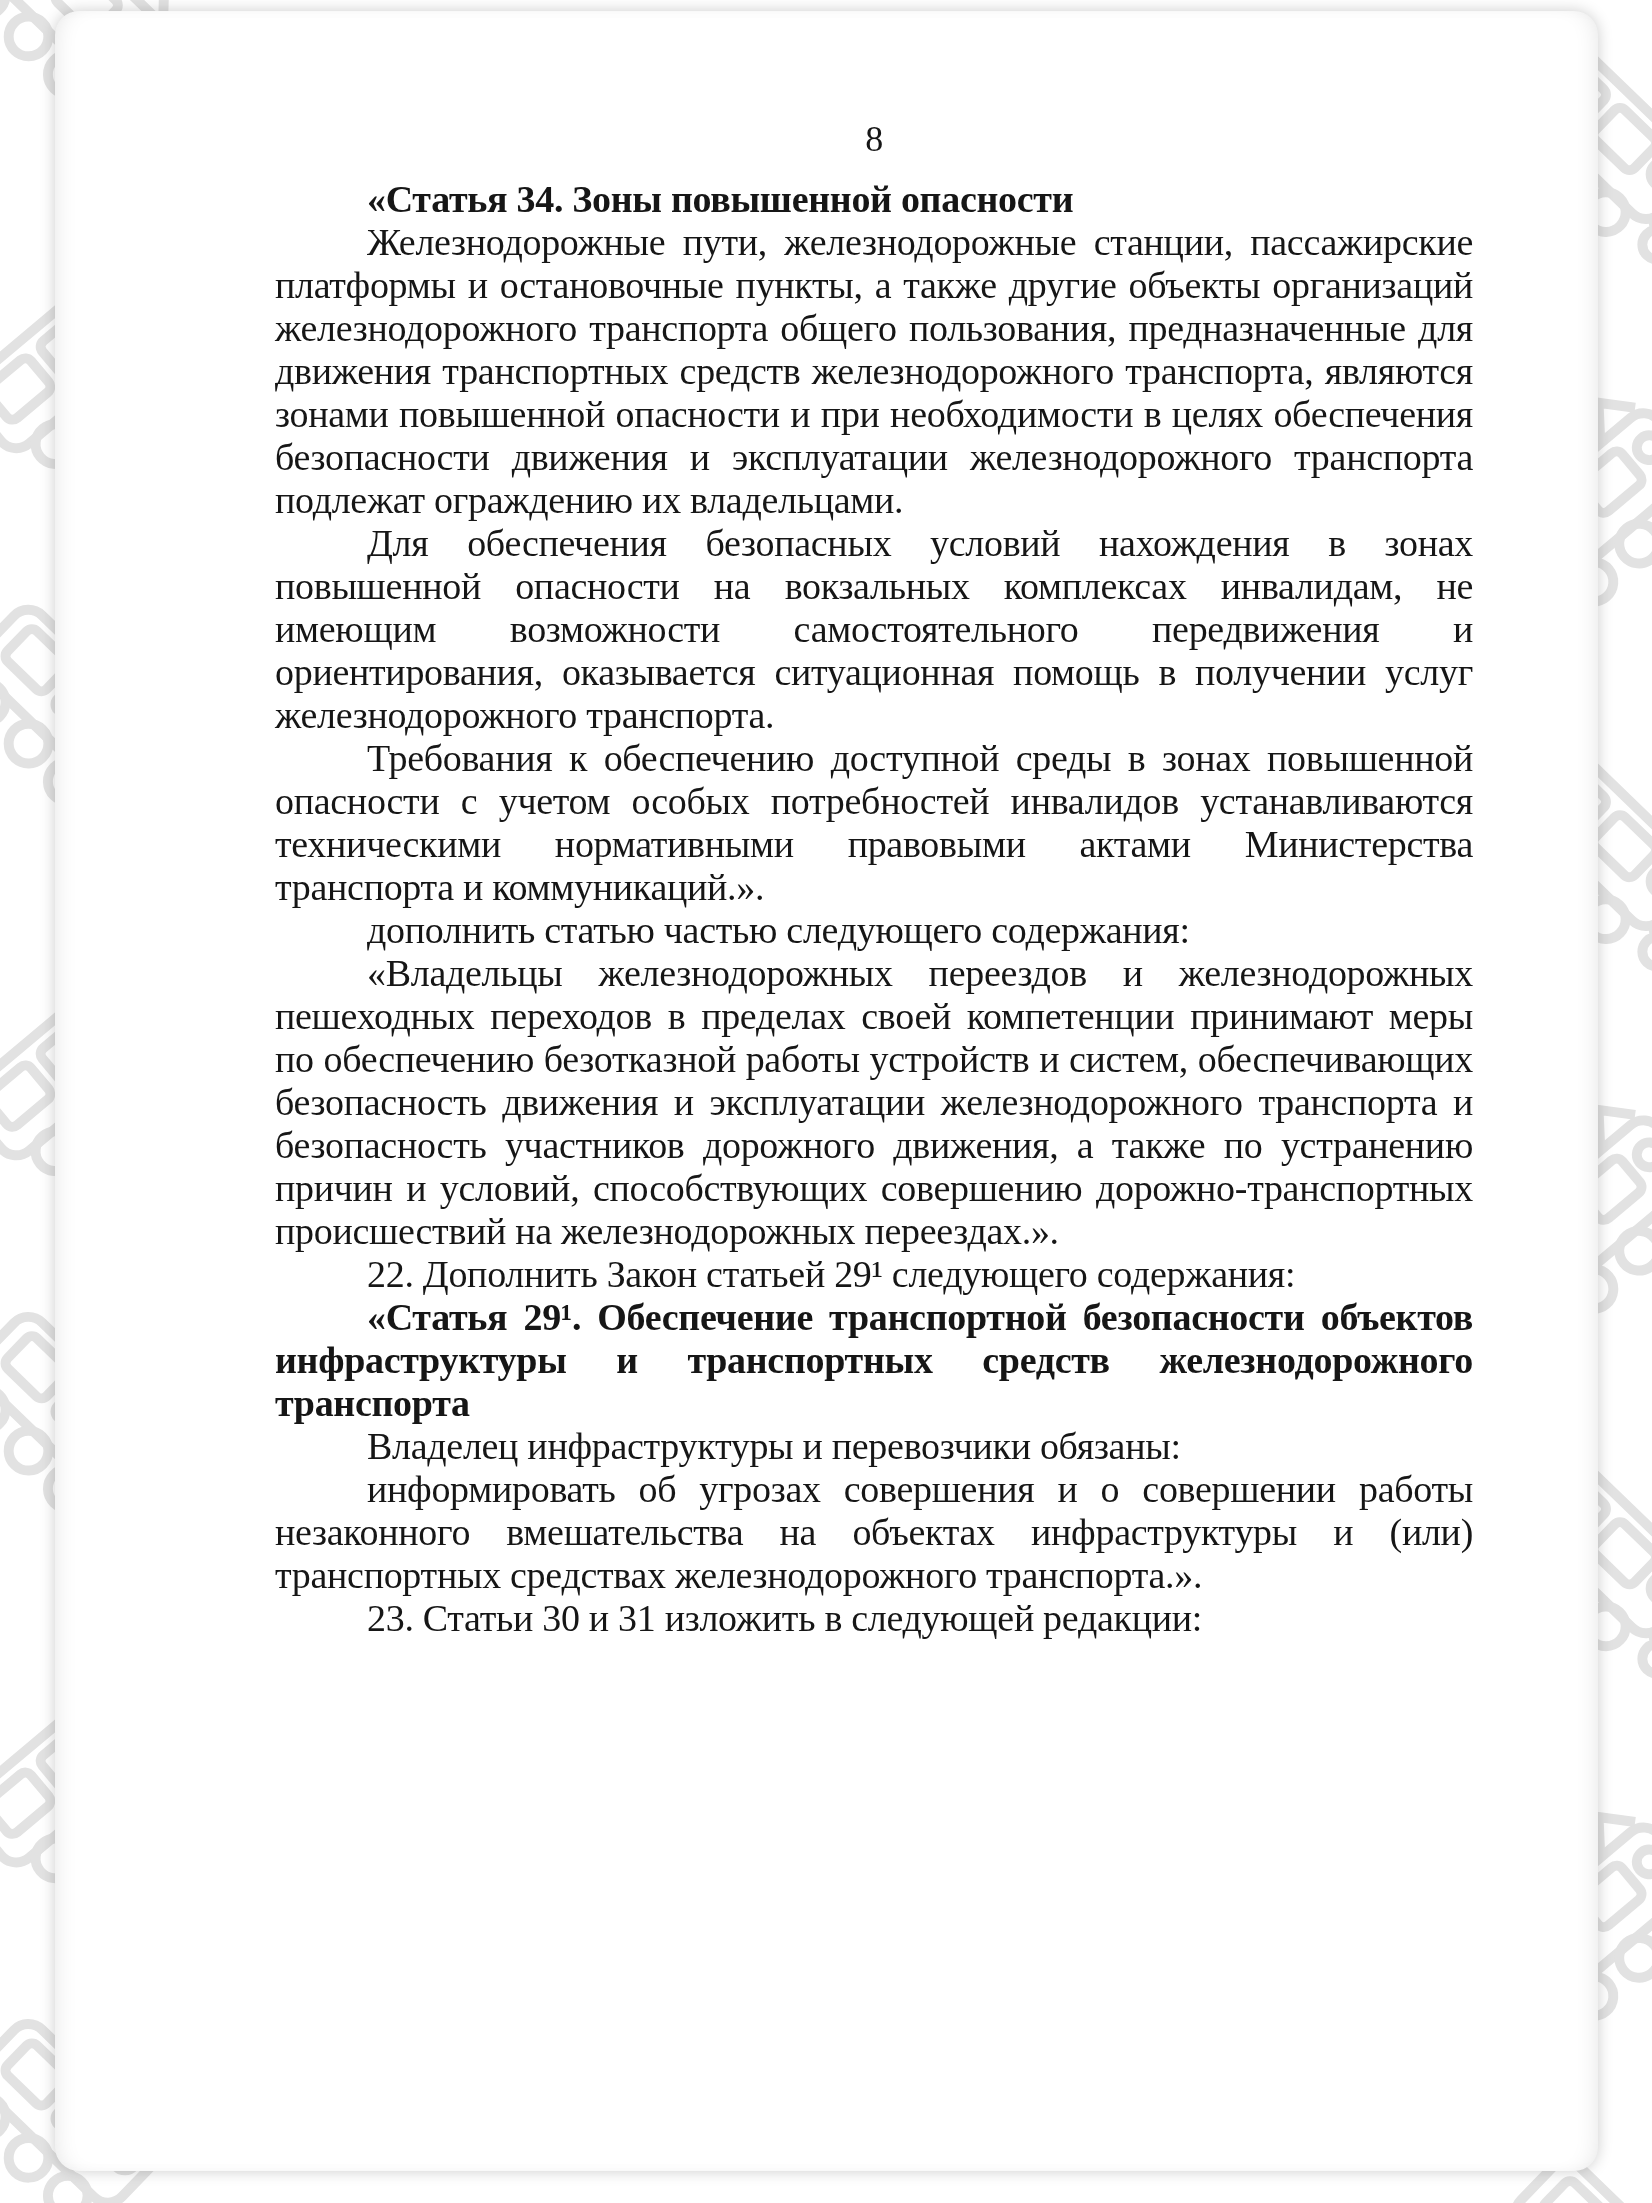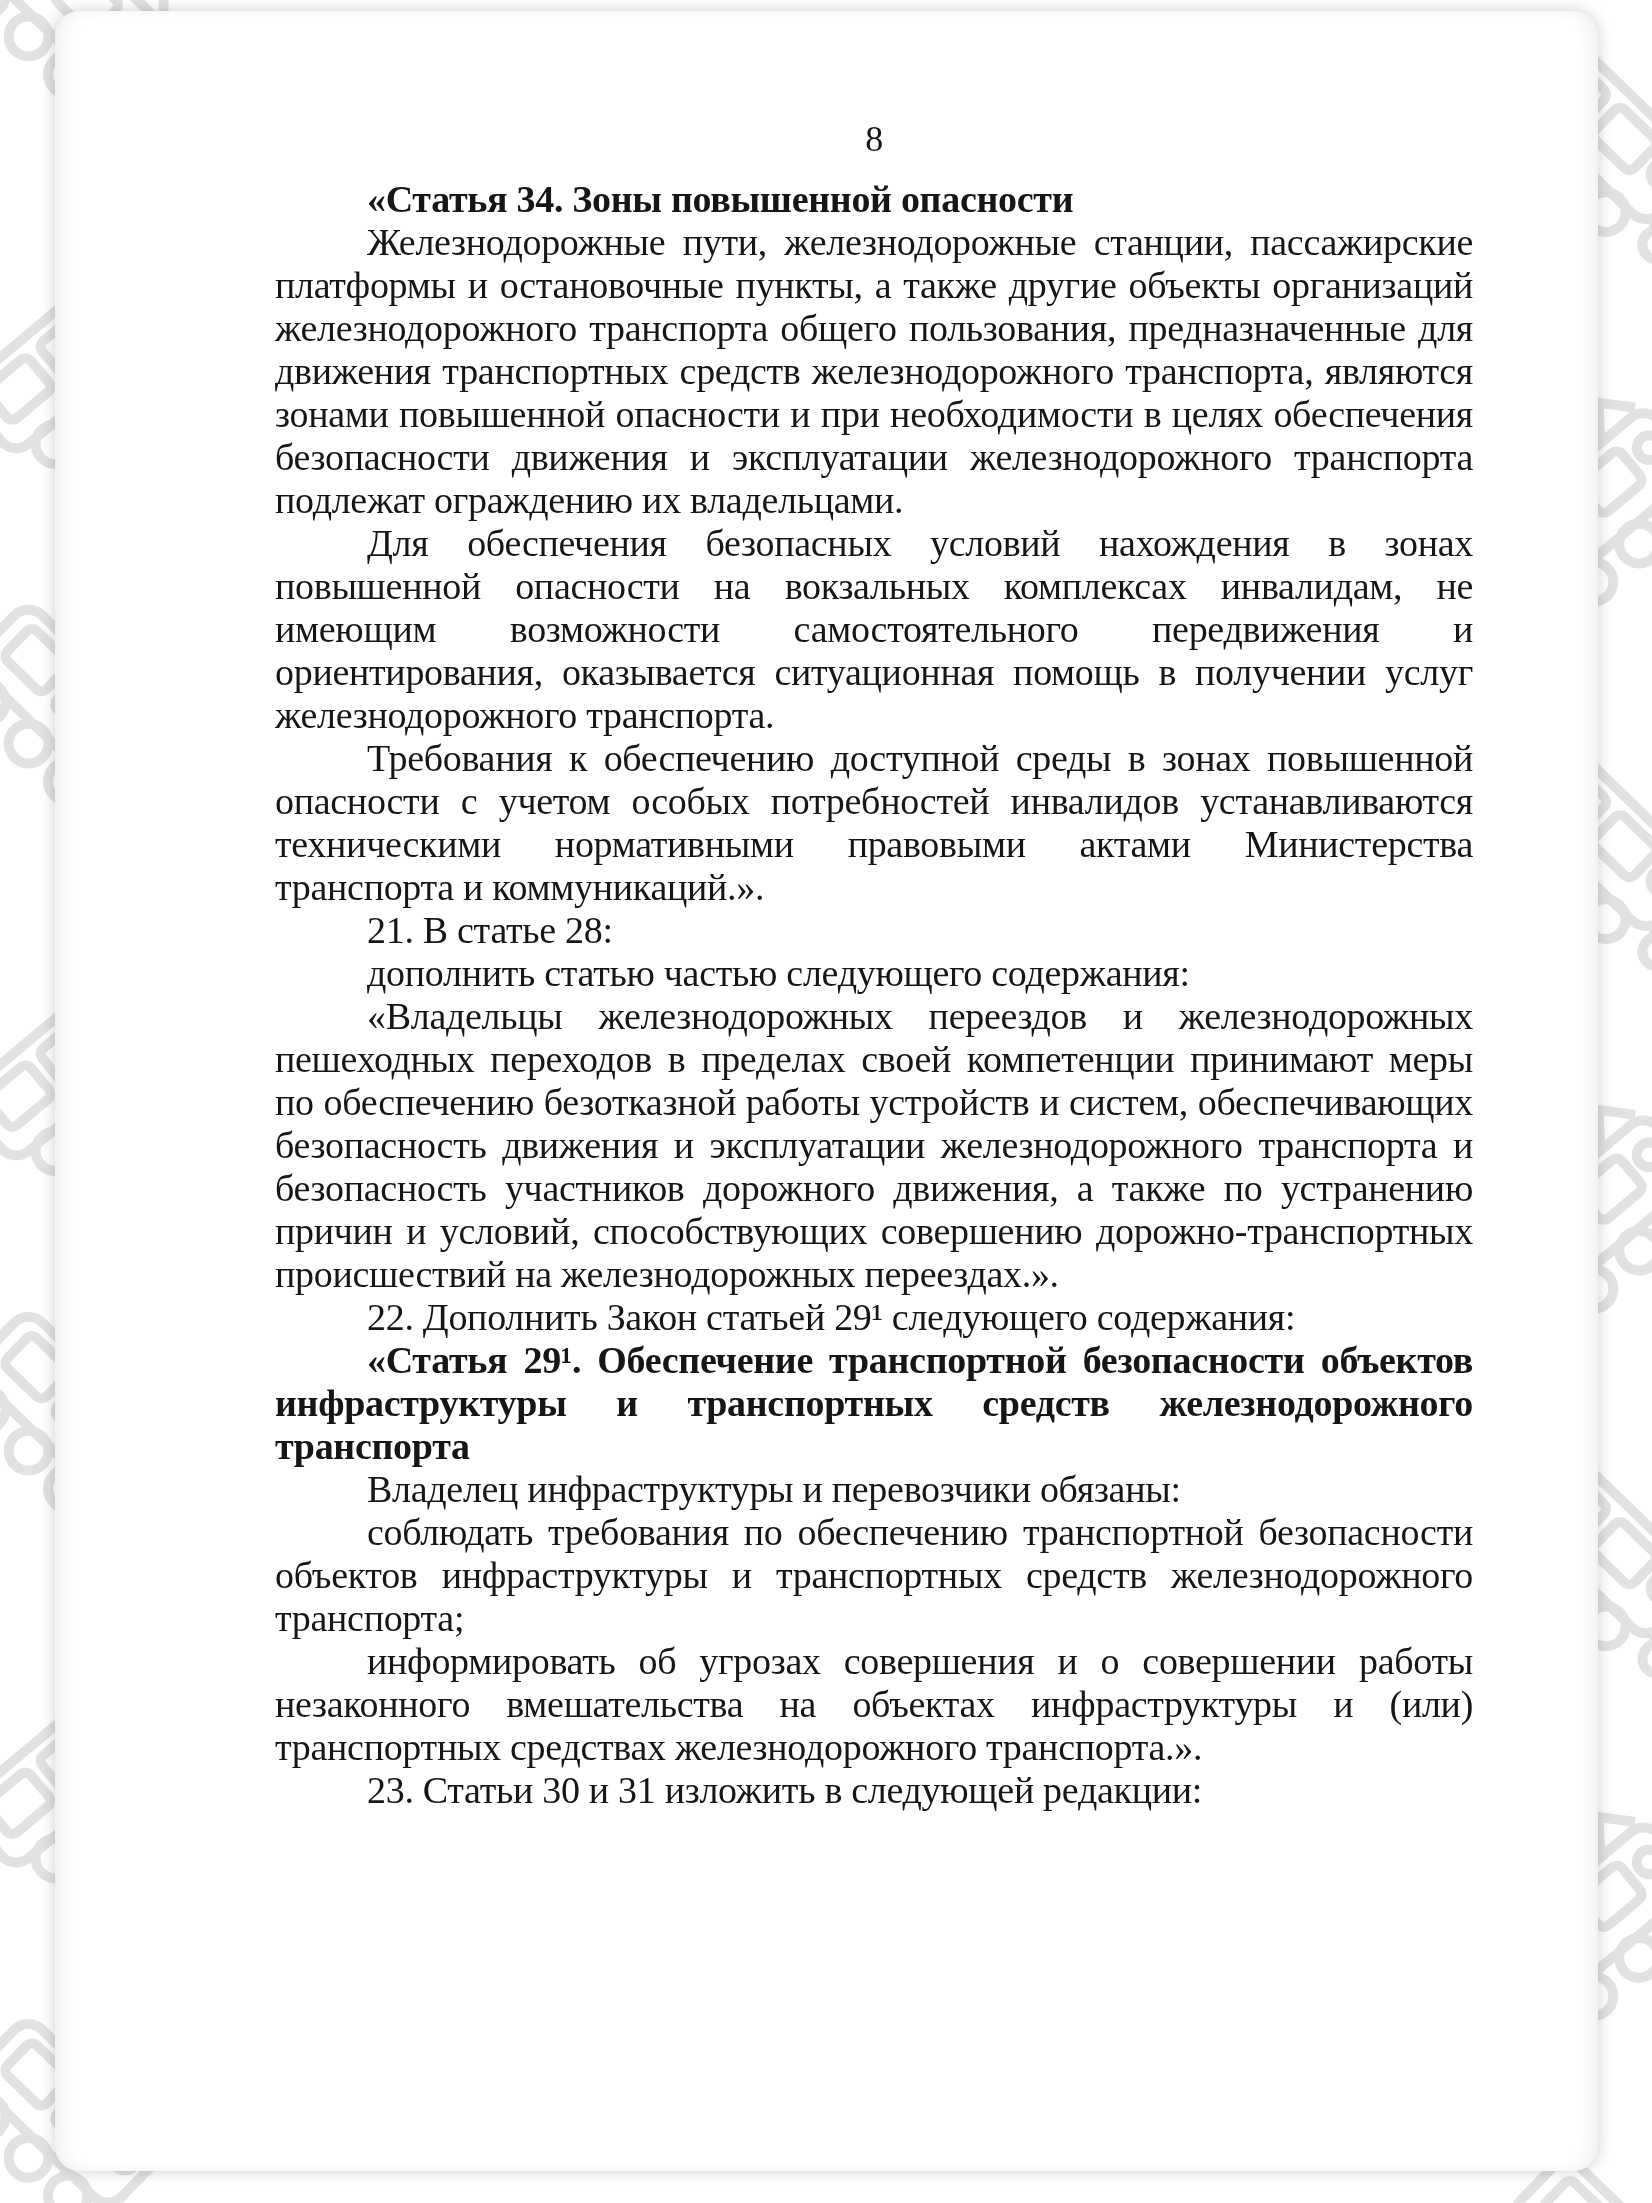--- a/index.html
+++ b/index.html
@@ -87,25 +87,23 @@
     </svg>
 
   <div class="sheet">
     <div class="text-col">
       <div class="page-number">8</div>
 
       <p class="bold">«Статья 34. Зоны повышенной опасности</p>
       <p>Железнодорожные пути, железнодорожные станции, пассажирские платформы и остановочные пункты, а также другие объекты организаций железнодорожного транспорта общего пользования, предназначенные для движения транспортных средств железнодорожного транспорта, являются зонами повышенной опасности и при необходимости в целях обеспечения безопасности движения и эксплуатации железнодорожного транспорта подлежат ограждению их владельцами.</p>
       <p>Для обеспечения безопасных условий нахождения в зонах повышенной опасности на вокзальных комплексах инвалидам, не имеющим возможности самостоятельного передвижения и ориентирования, оказывается ситуационная помощь в получении услуг железнодорожного транспорта.</p>
       <p>Требования к обеспечению доступной среды в зонах повышенной опасности с учетом особых потребностей инвалидов устанавливаются техническими нормативными правовыми актами Министерства транспорта и коммуникаций.».</p>
-      <p>21. В статье 28:</p>
       <p>дополнить статью частью следующего содержания:</p>
       <p>«Владельцы железнодорожных переездов и железнодорожных пешеходных переходов в пределах своей компетенции принимают меры по обеспечению безотказной работы устройств и систем, обеспечивающих безопасность движения и эксплуатации железнодорожного транспорта и безопасность участников дорожного движения, а также по устранению причин и условий, способствующих совершению дорожно-транспортных происшествий на железнодорожных переездах.».</p>
       <p>22. Дополнить Закон статьей 29¹ следующего содержания:</p>
       <p class="bold">«Статья 29¹. Обеспечение транспортной безопасности объектов инфраструктуры и транспортных средств железнодорожного транспорта</p>
       <p>Владелец инфраструктуры и перевозчики обязаны:</p>
-      <p>соблюдать требования по обеспечению транспортной безопасности объектов инфраструктуры и транспортных средств железнодорожного транспорта;</p>
       <p>информировать об угрозах совершения и о совершении работы незаконного вмешательства на объектах инфраструктуры и (или) транспортных средствах железнодорожного транспорта.».</p>
       <p>23. Статьи 30 и 31 изложить в следующей редакции:</p>
     </div>
   </div>
 </div>
 
 
 </body></html>

